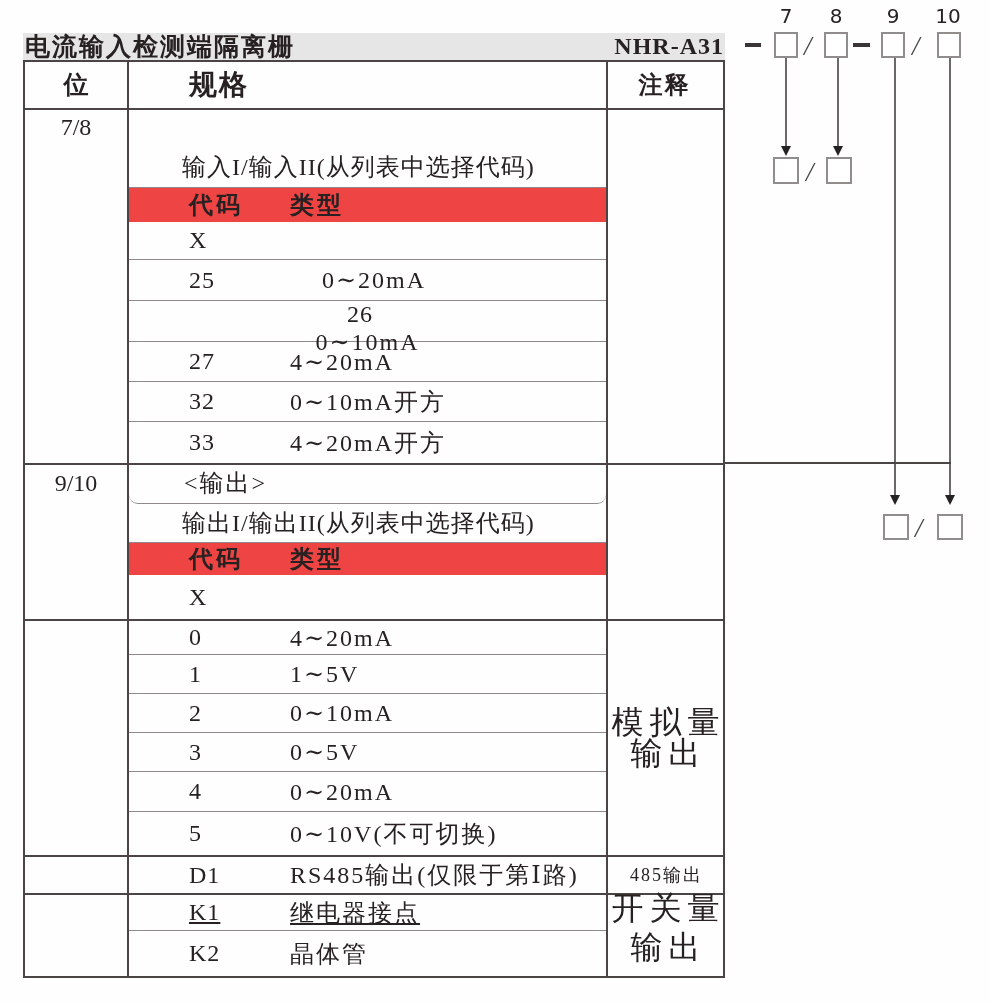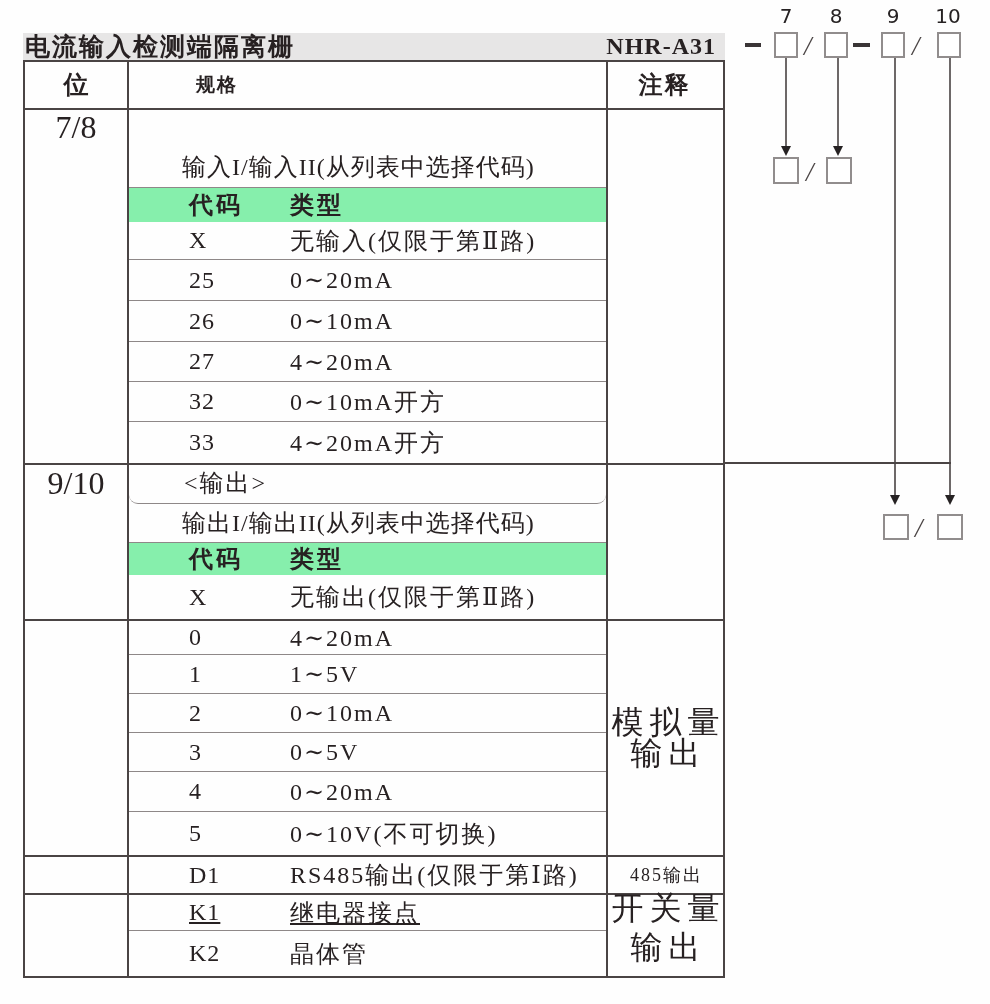--- a/index.html
+++ b/index.html
@@ -7,49 +7,49 @@
   .page {
     position:relative; width:990px; height:1004px; background:#fefefe;
     font-family:"Liberation Serif","DejaVu Serif",serif; color:#272122; overflow:hidden;
   }
   
   .title-band {
     position:absolute; left:23px; top:33px; width:702px; height:27px;
     background:#e7e6e6; display:flex; align-items:center; justify-content:space-between;
   }
   .title { font-weight:bold; font-size:25px; letter-spacing:2px; white-space:nowrap; padding-left:2px; }
-  .model { font-weight:bold; font-size:24px; letter-spacing:1px; padding-right:9px; }
+  .model { font-weight:bold; font-size:24px; letter-spacing:1px; padding-right:1px; }
 
   
   .tbl {
     position:absolute; left:23px; top:60px; width:702px; height:918px;
     border:2px solid #4a4444;
   }
   .v  { position:absolute; top:0; bottom:0; width:2px; background:#4a4444; }
   .v1 { left:102px; } .v2 { left:581px; }
   .hl { position:absolute; left:0; width:698px; height:2px; background:#4a4444; }
 
   .h-pos  { position:absolute; left:0; top:0; width:102px; height:46px; line-height:46px;
             text-align:center; font-weight:bold; font-size:25px; }
-  .h-spec { position:absolute; left:171px; top:0; height:43px; line-height:46px;
-            font-weight:bold; font-size:19px; letter-spacing:2px; }
+  .h-spec { position:absolute; left:164px; top:0; height:43px; line-height:46px;
+            font-weight:bold; font-size:28px; letter-spacing:2px; }
   .h-note { position:absolute; left:581px; top:0; width:117px; height:46px; line-height:46px;
             text-align:center; font-weight:bold; font-size:24px; letter-spacing:2px; }
 
   .srow { position:absolute; left:104px; width:477px; display:flex; align-items:center;
           font-size:24px; }
   .srow.bb { border-bottom:1px solid #8e8888; }
   .srow .code  { margin-left:60px; min-width:101px; letter-spacing:1px; }
   .srow .rtype { letter-spacing:2px; white-space:nowrap; }
   .glabel { margin-left:55px; letter-spacing:2px; }
   .gdesc  { margin-left:53px; letter-spacing:1px; white-space:nowrap; }
-  .grayband { background:#86efac; }
+  .grayband { background:#ef4444; }
   .grayband .code, .grayband .rtype { font-weight:bold; letter-spacing:3px; }
 
-  .poscell { position:absolute; left:0; width:102px; text-align:center; font-size:32px; }
+  .poscell { position:absolute; left:0; width:102px; text-align:center; font-size:24px; }
   .notecell { position:absolute; left:583px; width:115px; display:flex; flex-direction:column;
               align-items:center; justify-content:center; font-size:32px; text-align:center; }
   .notecell .nl { letter-spacing:6px; padding-left:6px; line-height:31px; white-space:nowrap; }
   .notecell.comm { font-size:18px; }
   .notecell.comm .nl { letter-spacing:2px; padding-left:2px; }
 
   
   .dg-label { position:absolute; top:4px; width:26px; text-align:center;
               font-family:"DejaVu Sans","Liberation Sans",sans-serif; font-size:20px; color:#262223; }
   .dg-box { position:absolute; width:24px; height:26px; border:2px solid #918d8d; background:#fff; }
@@ -84,27 +84,26 @@
     <div class="poscell" style="top:46px;height:38px;line-height:38px;">7/8</div>
     <div class="srow bb" style="top:84px;height:42px;">
       <span class="gdesc">输入I/输入II(从列表中选择代码)</span>
     </div>
     <div class="srow grayband" style="top:126px;height:34px;">
       <span class="code">代码</span>
       <span class="rtype">类型</span>
     </div>
     <div class="srow bb" style="top:160px;height:38px;">
       <span class="code">X</span>
-      <span class="rtype">无输入(仅限于第Ⅱ路)</span>
-    </div>
-    <div class="srow bb" style="top:198px;height:41px;">
+    </div>
+    <div class="srow bb" style="top:198px;height:41px;gap:32px;">
       <span class="code">25</span>
       <span class="rtype">0∼20mA</span>
     </div>
-    <div class="srow bb" style="top:239px;height:41px;">
+    <div class="srow bb" style="top:239px;height:41px;flex-direction:column;">
       <span class="code">26</span>
       <span class="rtype">0∼10mA</span>
     </div>
     <div class="srow bb" style="top:280px;height:40px;">
       <span class="code">27</span>
       <span class="rtype">4∼20mA</span>
     </div>
     <div class="srow bb" style="top:320px;height:40px;">
       <span class="code">32</span>
       <span class="rtype">0∼10mA开方</span>
@@ -122,21 +121,20 @@
     </div>
     <div class="srow bb" style="top:442px;height:39px;">
       <span class="gdesc">输出I/输出II(从列表中选择代码)</span>
     </div>
     <div class="srow grayband" style="top:481px;height:32px;">
       <span class="code">代码</span>
       <span class="rtype">类型</span>
     </div>
     <div class="srow" style="top:513px;height:44px;">
       <span class="code">X</span>
-      <span class="rtype">无输出(仅限于第Ⅱ路)</span>
     </div>
     <div class="hl" style="top:557px;"></div>
     <div class="srow bb" style="top:559px;height:34px;">
       <span class="code">0</span>
       <span class="rtype">4∼20mA</span>
     </div>
     <div class="srow bb" style="top:593px;height:39px;">
       <span class="code">1</span>
       <span class="rtype">1∼5V</span>
     </div>

